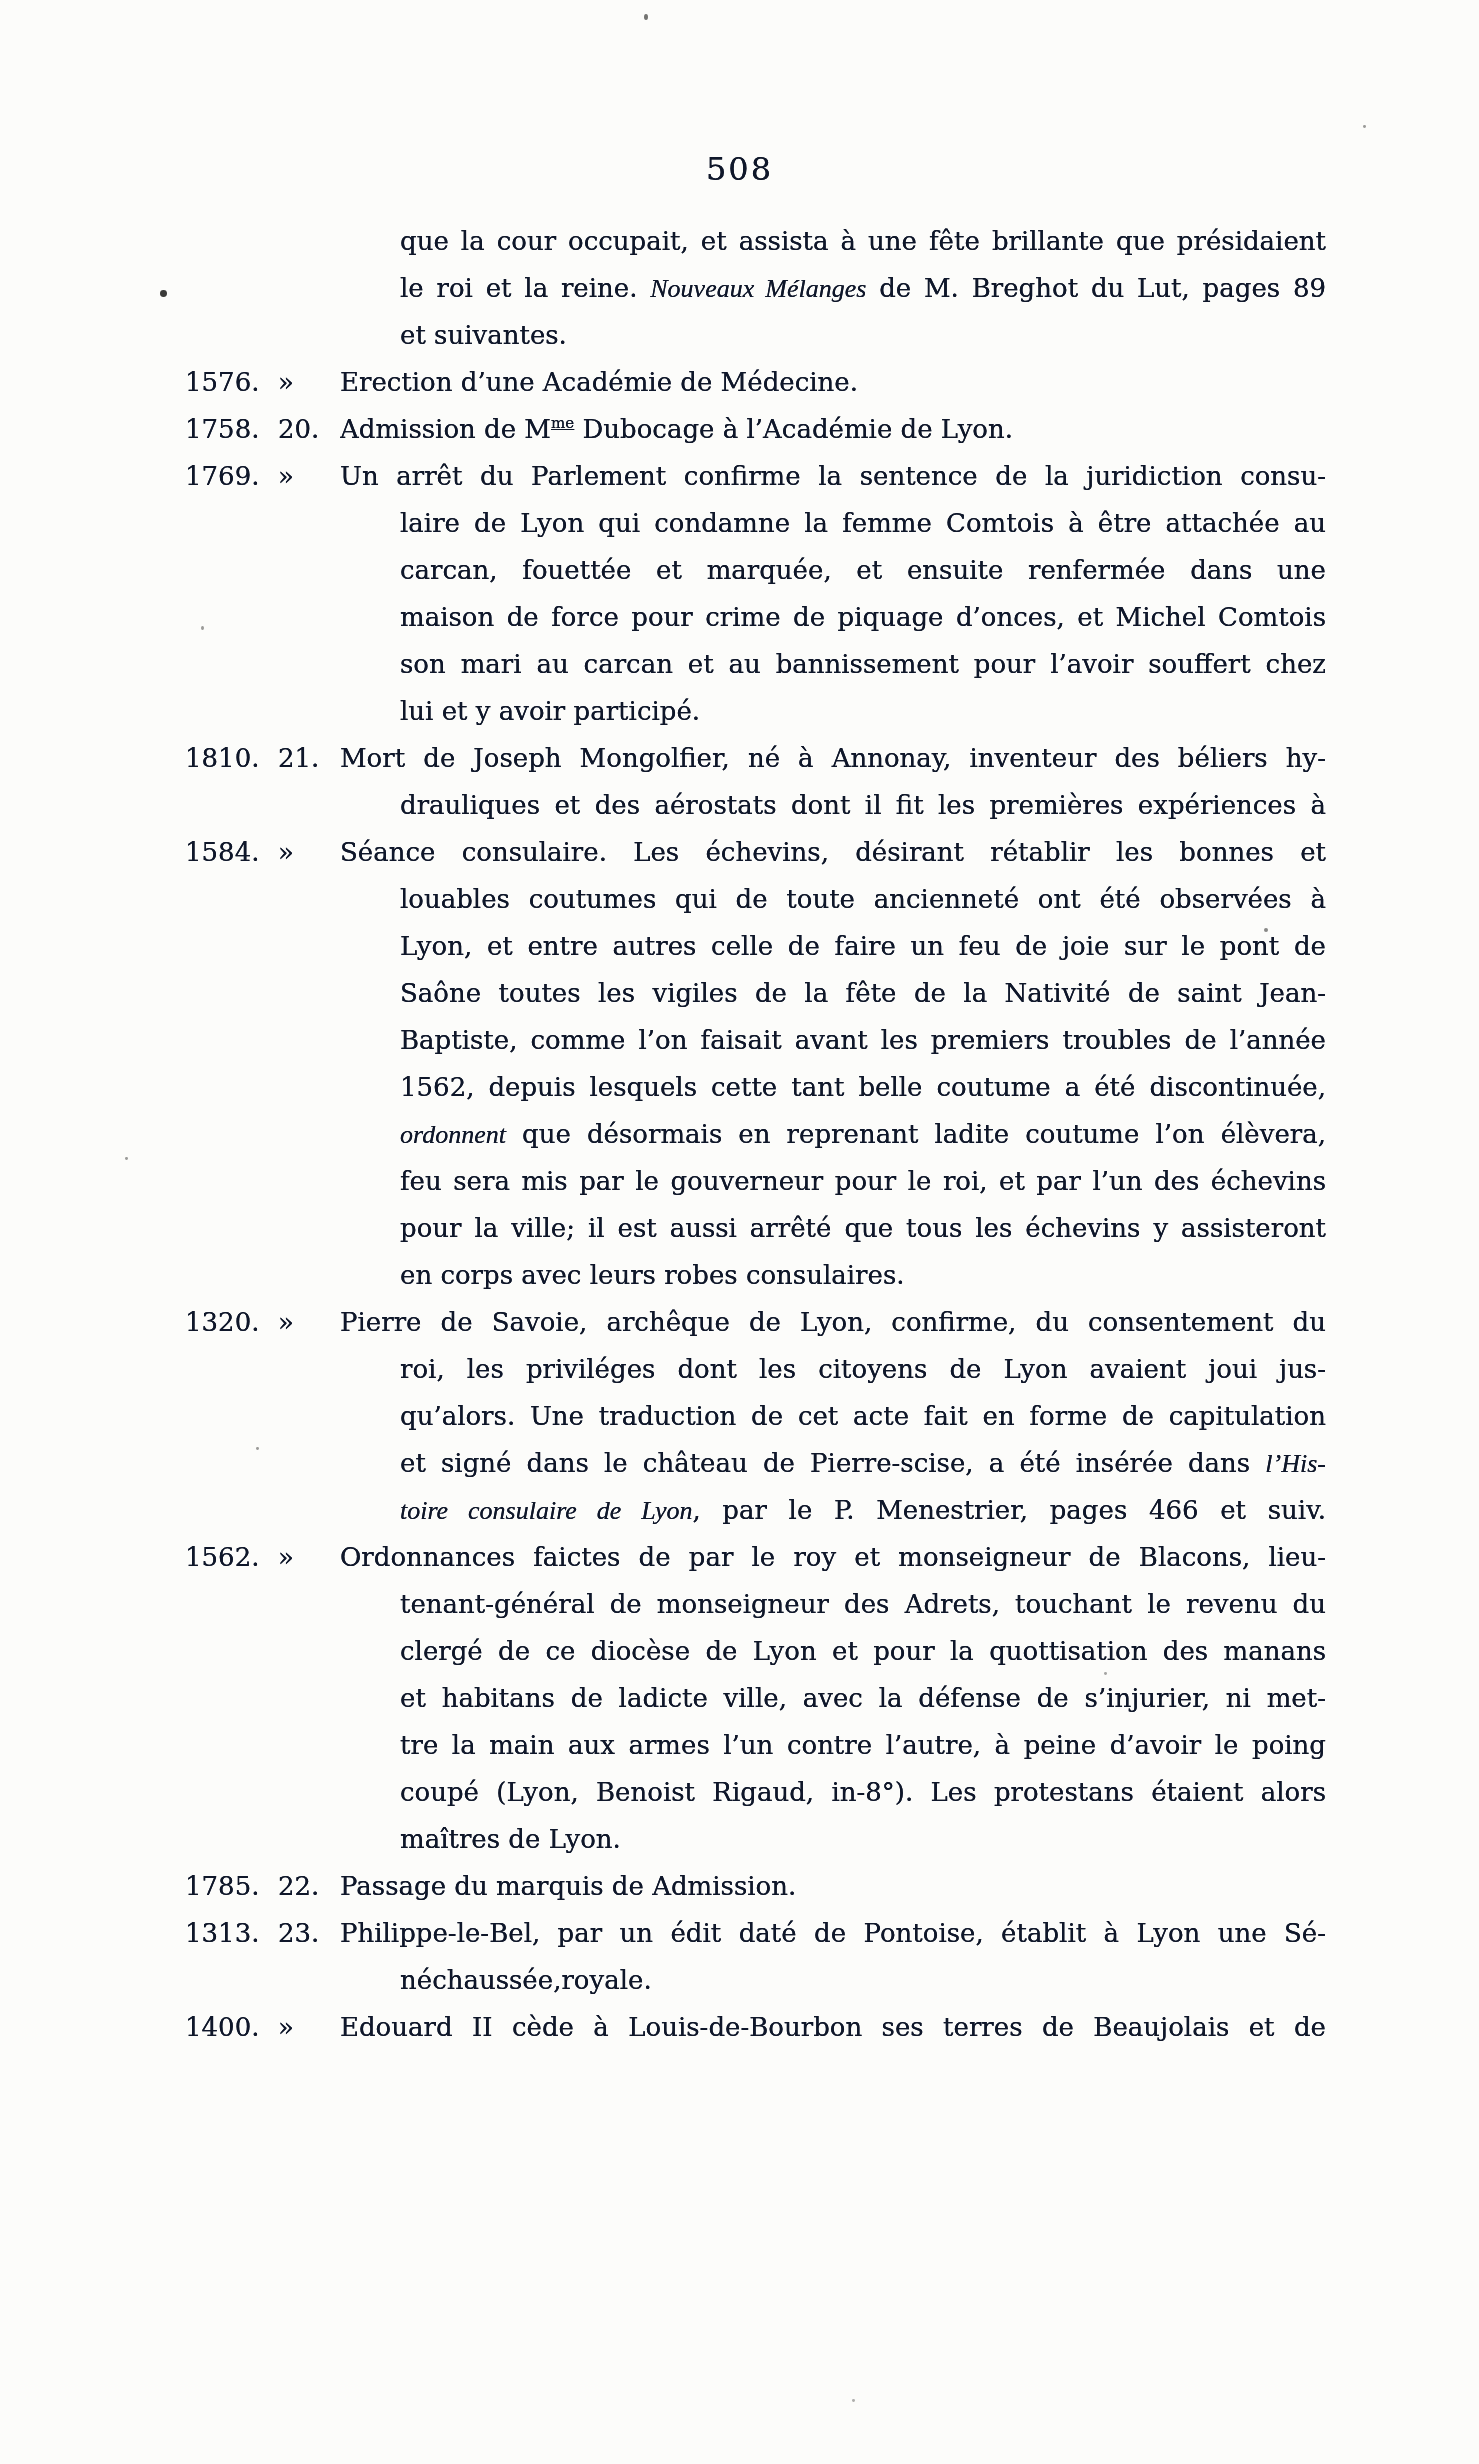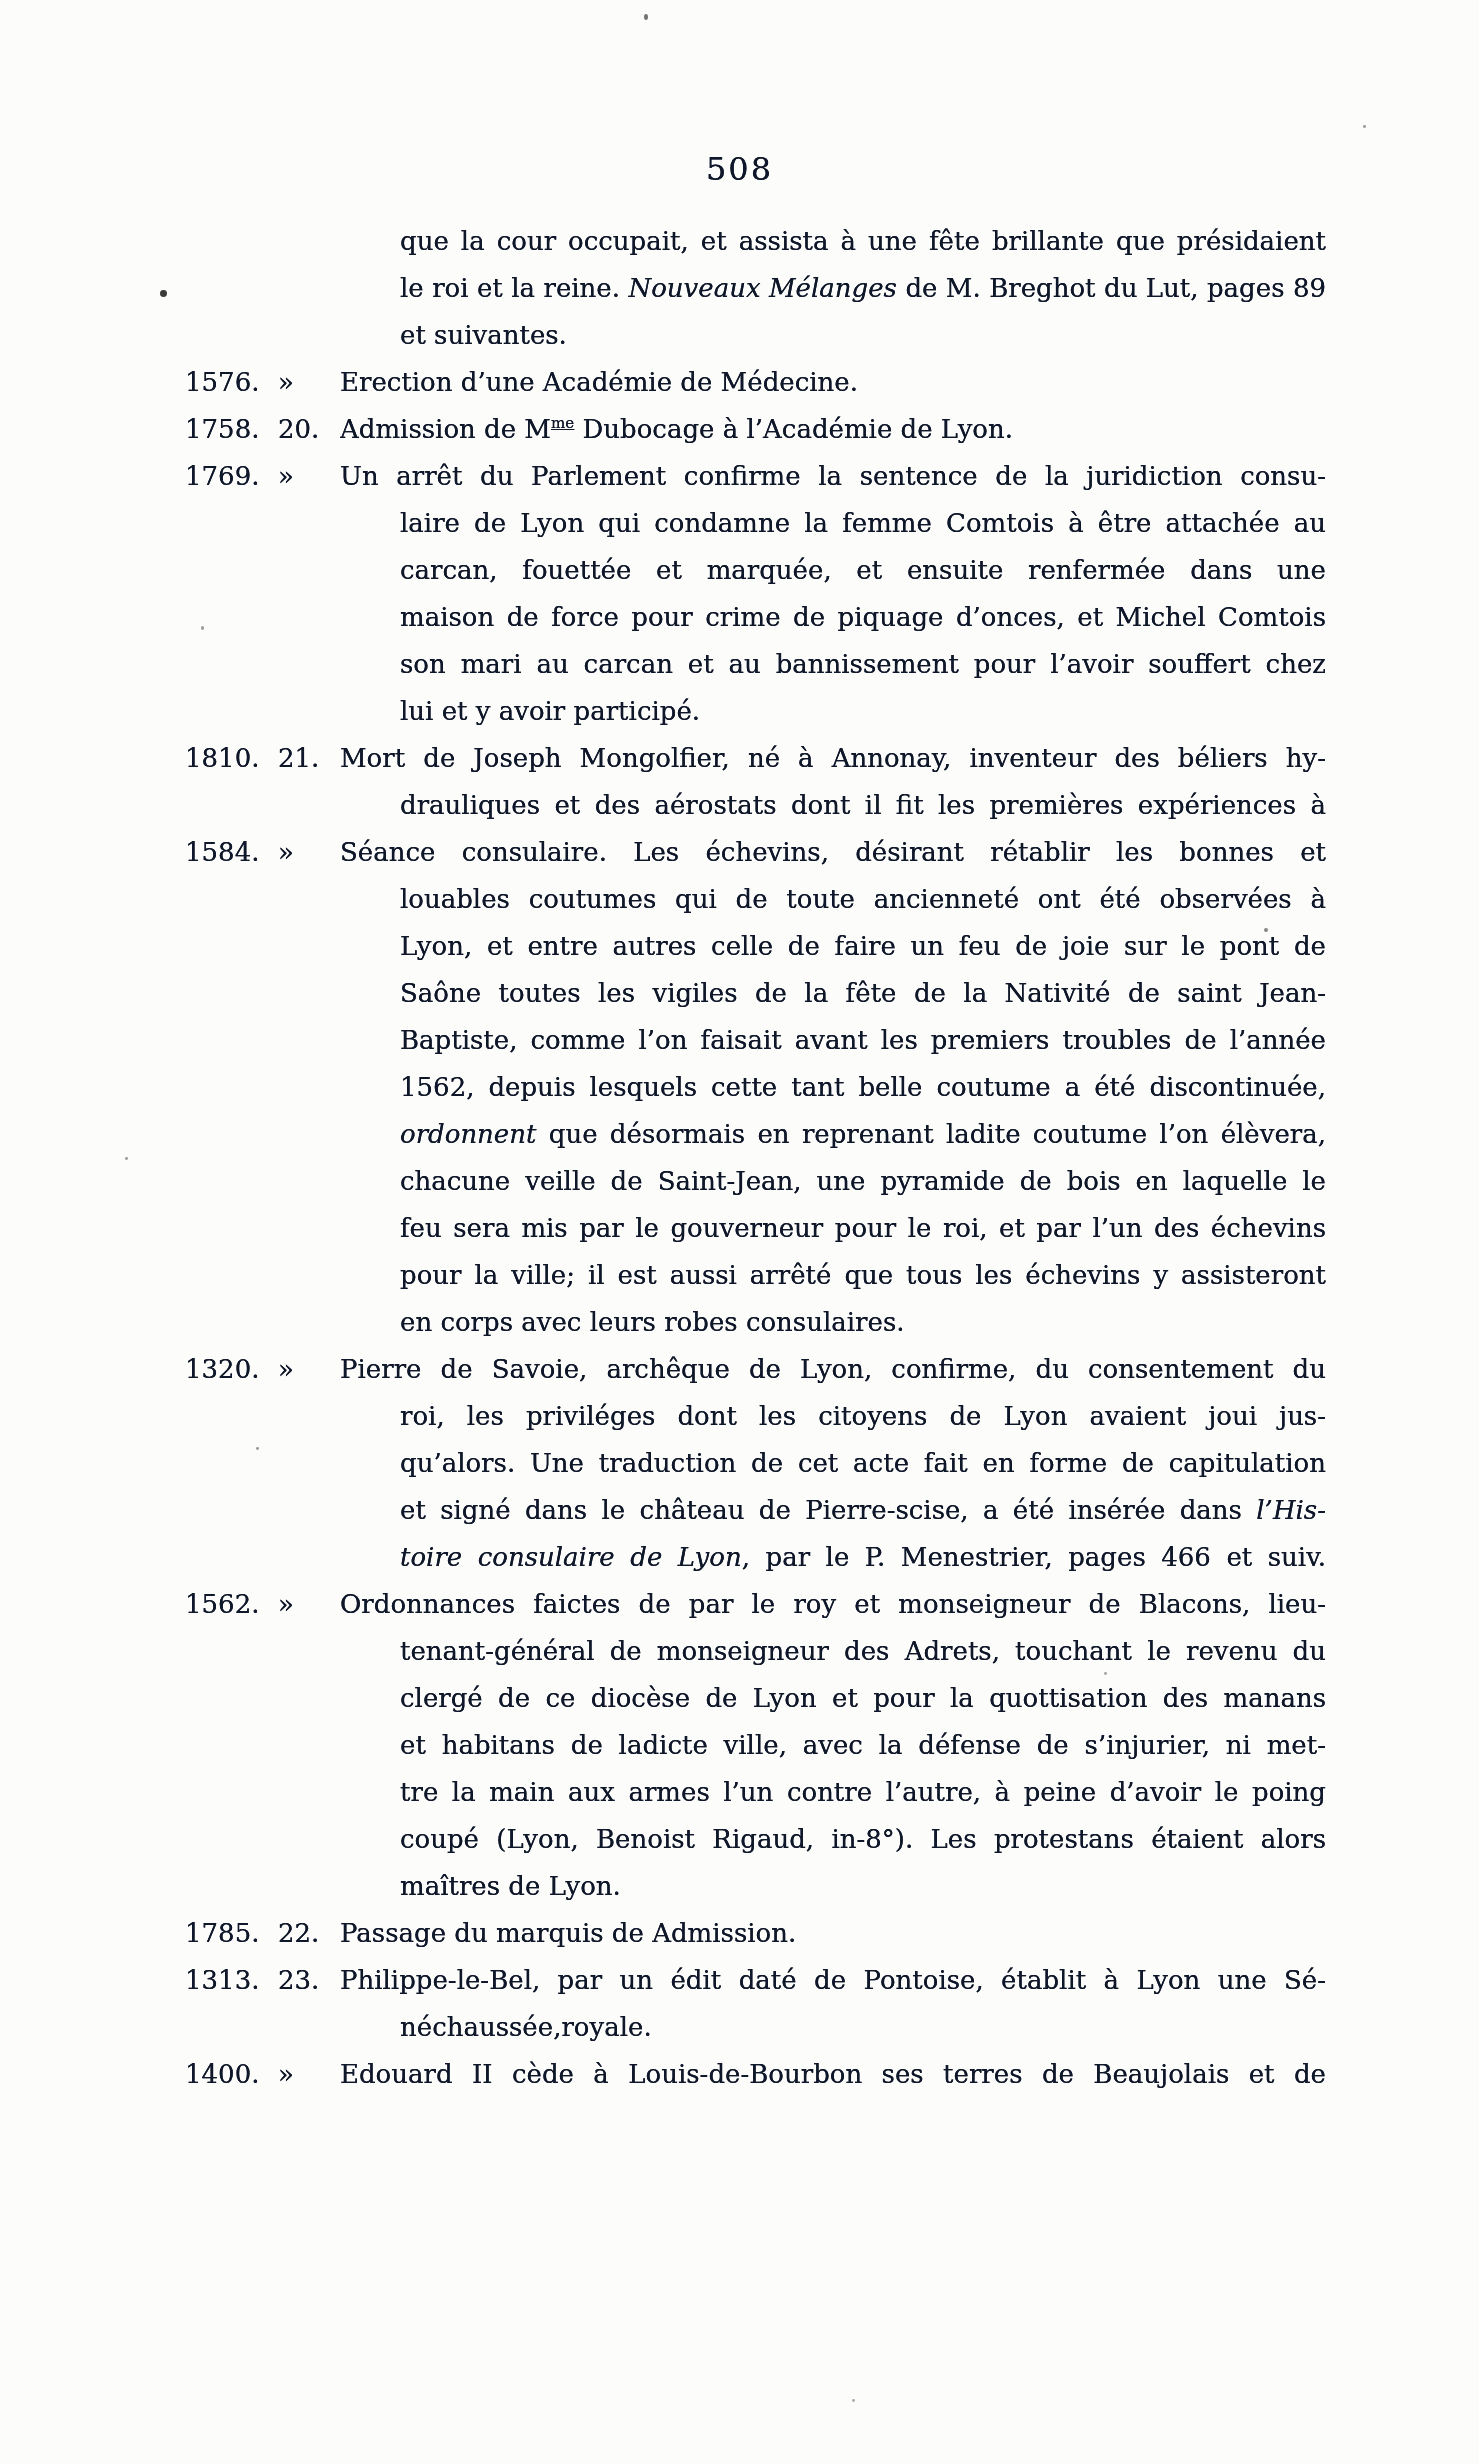--- a/index.html
+++ b/index.html
@@ -52,21 +52,21 @@
     line-height: 47px;
   }
   .entry .day {
     position: absolute;
     left: 278px;
     top: 0;
     line-height: 47px;
   }
   .etext { margin-left: 400px; margin-right: 153px; }
   .line.fl { margin-left: -60px; }   
-  .it { font-style: italic; }
+  .it { font-style: italic; font-family: Liberation Serif, serif; }
   sup.sm {
     font-size: 0.58em;
     vertical-align: super;
     line-height: 0;
     text-decoration: underline;
   }
   
   .speck {
     position: absolute;
     background: #3a3a38;
@@ -130,21 +130,20 @@
       <span class="year">1584.</span>
       <span class="day">»</span>
       <div class="etext">
         <div class="line fl j">Séance consulaire. Les échevins, désirant rétablir les bonnes et</div>
         <div class="line j">louables coutumes qui de toute ancienneté ont été observées à</div>
         <div class="line j">Lyon, et entre autres celle de faire un feu de joie sur le pont de</div>
         <div class="line j">Saône toutes les vigiles de la fête de la Nativité de saint Jean-</div>
         <div class="line j">Baptiste, comme l’on faisait avant les premiers troubles de l’année</div>
         <div class="line j">1562, depuis lesquels cette tant belle coutume a été discontinuée,</div>
         <div class="line j"><span class="it">ordonnent</span><span> que désormais en reprenant ladite coutume l’on élèvera,</span></div>
-        <div class="line j">chacune veille de Saint-Jean, une pyramide de bois en laquelle le</div>
         <div class="line j">feu sera mis par le gouverneur pour le roi, et par l’un des échevins</div>
         <div class="line j">pour la ville; il est aussi arrêté que tous les échevins y assisteront</div>
         <div class="line">en corps avec leurs robes consulaires.</div>
       </div>
     </div>
 
     <div class="entry">
       <span class="year">1320.</span>
       <span class="day">»</span>
       <div class="etext">

